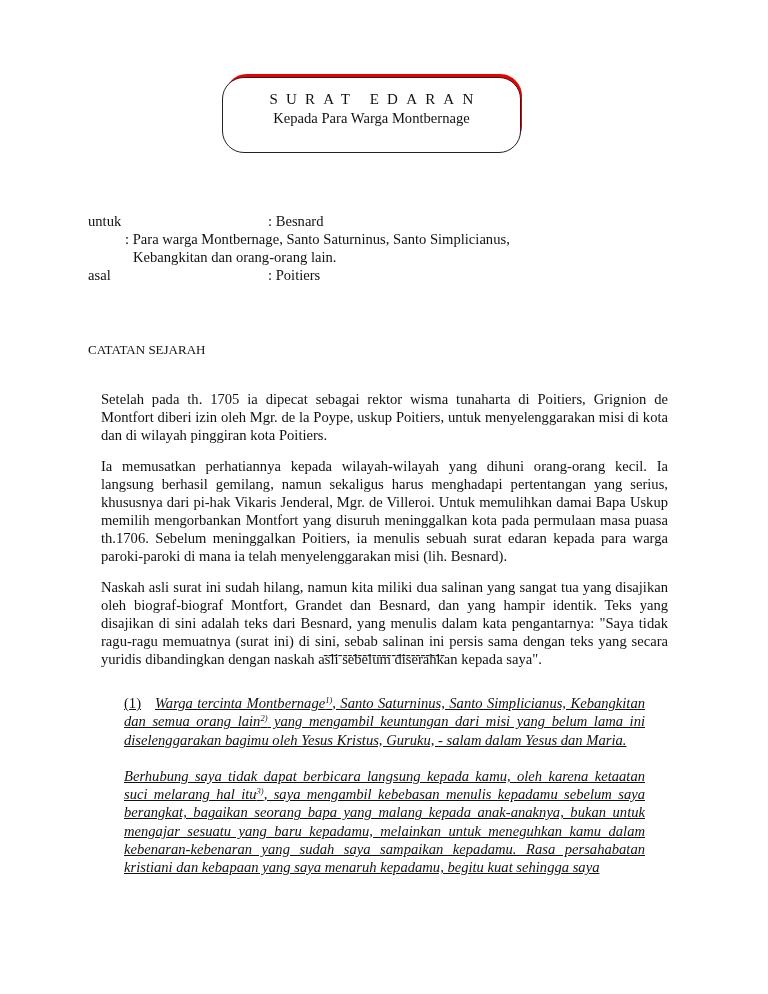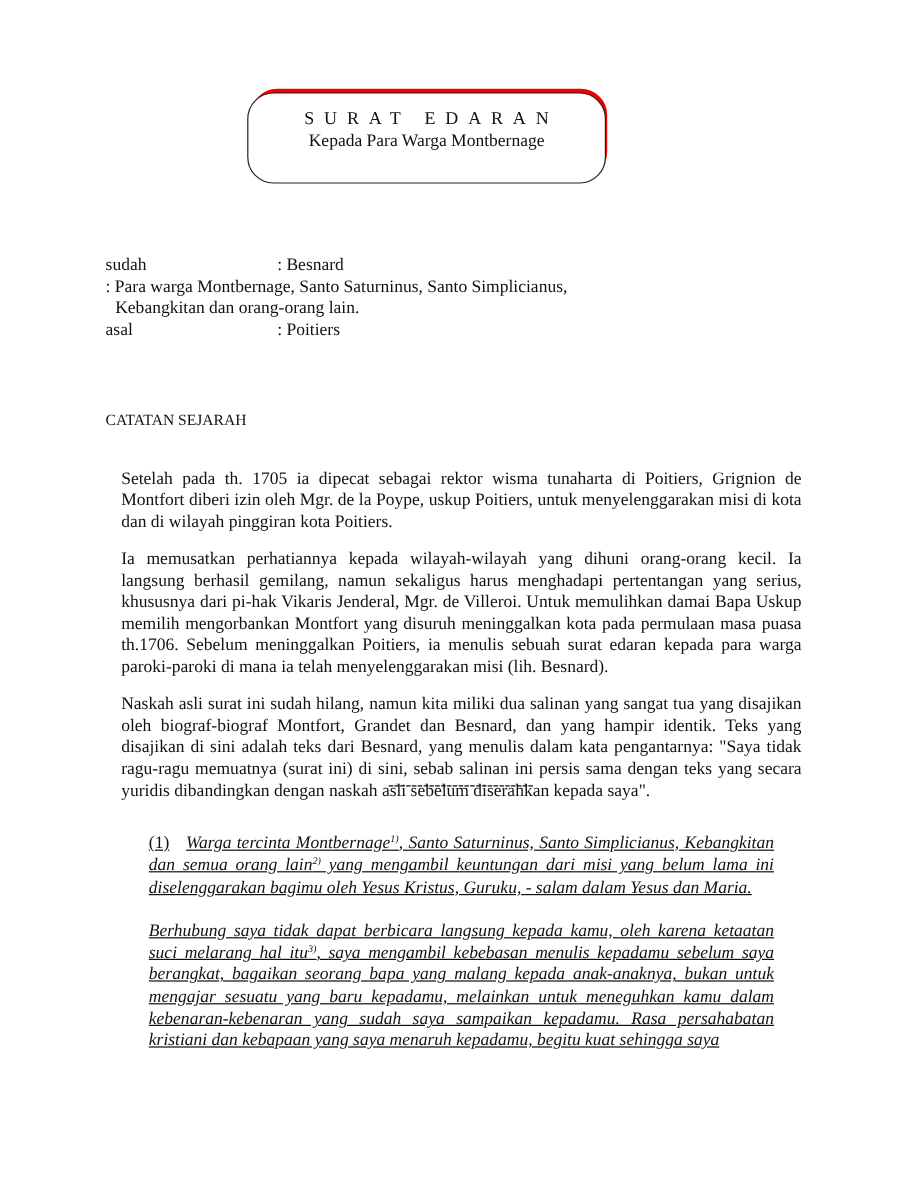--- a/index.html
+++ b/index.html
@@ -16,21 +16,21 @@
       color: #111111;
       font-size: 14.6px;
     }
     .page {
       position: absolute;
       inset: 0;
     }
     
     .title-box-wrap {
       position: absolute;
-      left: 206px;
+      left: 222px;
       top: 77px;
       width: 326px;
       height: 76px;
     }
     .title-shadow {
       position: absolute;
       left: 3px;
       top: -3px;
       width: 297px;
       height: 74px;
@@ -75,20 +75,21 @@
     }
     .meta-row {
       display: flex;
     }
     .meta-label {
       width: 143px;
       flex-shrink: 0;
     }
     .meta-value {
       flex: 1;
+      margin-left: 37px;
     }
     .meta-value .cont {
       display: block;
       padding-left: 8px;
     }
     
     .section-title {
       position: absolute;
       left: 88px;
       top: 341px;
@@ -150,21 +151,21 @@
   <div class="title-box-wrap">
     <div class="title-shadow"></div>
     <div class="title-box">
       <span class="title-main">SURAT EDARAN</span>
       <span class="title-sub">Kepada Para Warga Montbernage</span>
     </div>
   </div>
 
   <div class="meta">
     <div class="meta-row">
-      <span class="meta-label">sudah</span>
+      <span class="meta-label">untuk</span>
       <span class="meta-value">: Besnard</span>
     </div>
     <div class="meta-row">
       <span class="meta-value">
         <span>: Para warga Montbernage, Santo Saturninus, Santo Simplicianus,</span>
         <span class="cont">Kebangkitan dan orang-orang lain.</span>
       </span>
     </div>
     <div class="meta-row">
       <span class="meta-label">asal</span>

